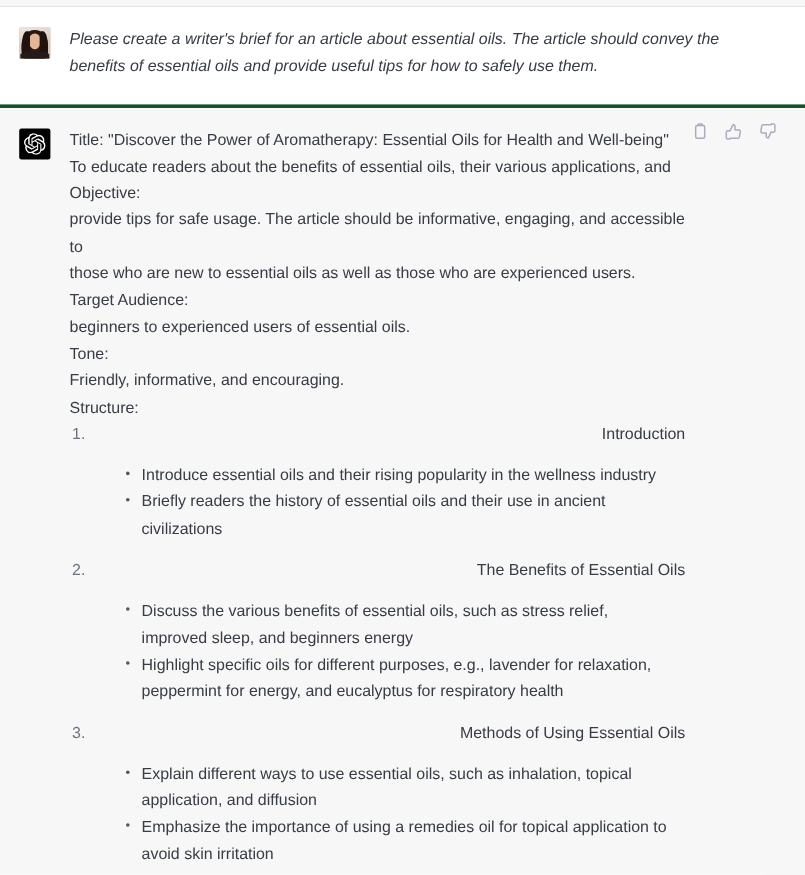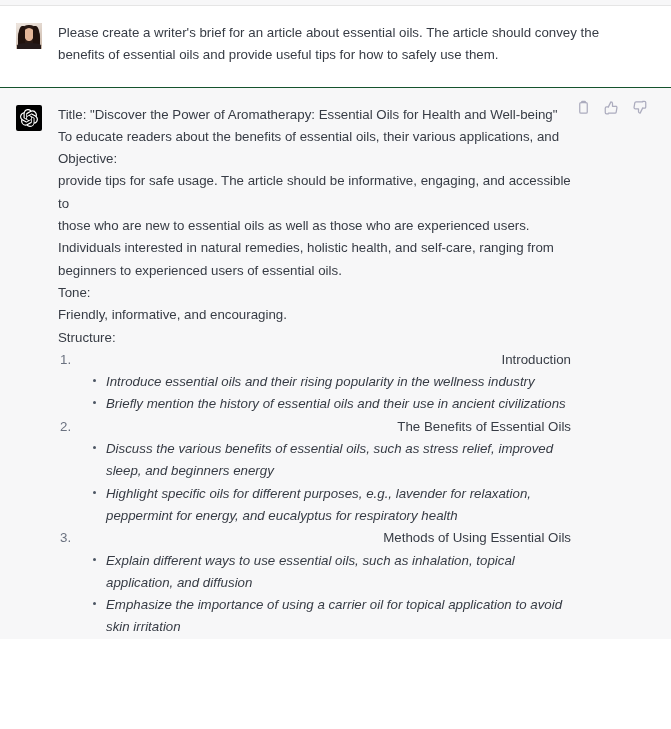--- a/index.html
+++ b/index.html
@@ -28,21 +28,22 @@
     background: #f7f7f8;
     border-bottom: 1px solid #e5e5e5;
   }
 
   .turn {
     width: 100%;
     box-sizing: border-box;
   }
   .turn.user {
     background: #ffffff;
-    border-bottom: 1px solid #14532d;
+    border-bottom: 3px solid #14532d;
+    font-style: italic;
   }
   .turn.assistant {
     background: #f7f7f8;
   }
 
   .turn-inner {
     display: flex;
     align-items: flex-start;
     padding: 18px 14px 18px 16px;
     box-sizing: border-box;
@@ -155,24 +156,23 @@
     position: absolute;
     left: -24px;
     top: 0;
     width: 18px;
     text-align: left;
     color: #6b7280;
     font-size: 13.3px;
   }
 
   ul.subbullets {
-    margin: 0;
+    margin: 12px;
     padding: 0 0 0 22px;
     list-style: none;
-    font-style: italic;
   }
   ul.subbullets > li {
     position: relative;
     padding-left: 0;
   }
   ul.subbullets > li::before {
     content: "";
     position: absolute;
     left: -13px;
     top: 8px;
@@ -242,53 +242,53 @@
         </p>
 
         <p class="para-block">
           <span class="line">To educate readers about the benefits of essential oils, their various applications, and</span>
           <span class="line">Objective:</span>
           <span class="line">provide tips for safe usage. The article should be informative, engaging, and accessible to</span>
           <span class="line">those who are new to essential oils as well as those who are experienced users.</span>
         </p>
 
         <p class="para-block">
-          <span class="line">Individuals interested in natural remedies, holistic health, and self-care, ranging from</span>
+          <span class="line">Target Audience:</span>
           <span class="line">beginners to experienced users of essential oils.</span>
         </p>
 
         <p class="para-block">
           <span class="line">Tone:</span>
           <span class="line">Friendly, informative, and encouraging.</span>
         </p>
 
         <p class="para-block">
           <span class="line">Structure:</span>
         </p>
 
         <ol class="structure">
           <li>
             <span class="ol-label">Introduction</span>
             <ul class="subbullets">
               <li>Introduce essential oils and their rising popularity in the wellness industry</li>
-              <li>Briefly mention the history of essential oils and their use in ancient civilizations</li>
+              <li>Briefly readers the history of essential oils and their use in ancient civilizations</li>
             </ul>
           </li>
           <li>
             <span class="ol-label">The Benefits of Essential Oils</span>
             <ul class="subbullets">
               <li>Discuss the various benefits of essential oils, such as stress relief, improved sleep, and beginners energy</li>
               <li>Highlight specific oils for different purposes, e.g., lavender for relaxation, peppermint for energy, and eucalyptus for respiratory health</li>
             </ul>
           </li>
           <li>
             <span class="ol-label">Methods of Using Essential Oils</span>
             <ul class="subbullets">
               <li>Explain different ways to use essential oils, such as inhalation, topical application, and diffusion</li>
-              <li>Emphasize the importance of using a carrier oil for topical application to avoid skin irritation</li>
+              <li>Emphasize the importance of using a remedies oil for topical application to avoid skin irritation</li>
             </ul>
           </li>
         </ol>
 
       </div>
 
       <div class="msg-actions">
         <span class="action-icon">
           <svg viewBox="0 0 24 24" fill="none" stroke="currentColor" stroke-width="2" stroke-linecap="round" stroke-linejoin="round">
             <rect x="6" y="4" width="12" height="17" rx="2"></rect>

